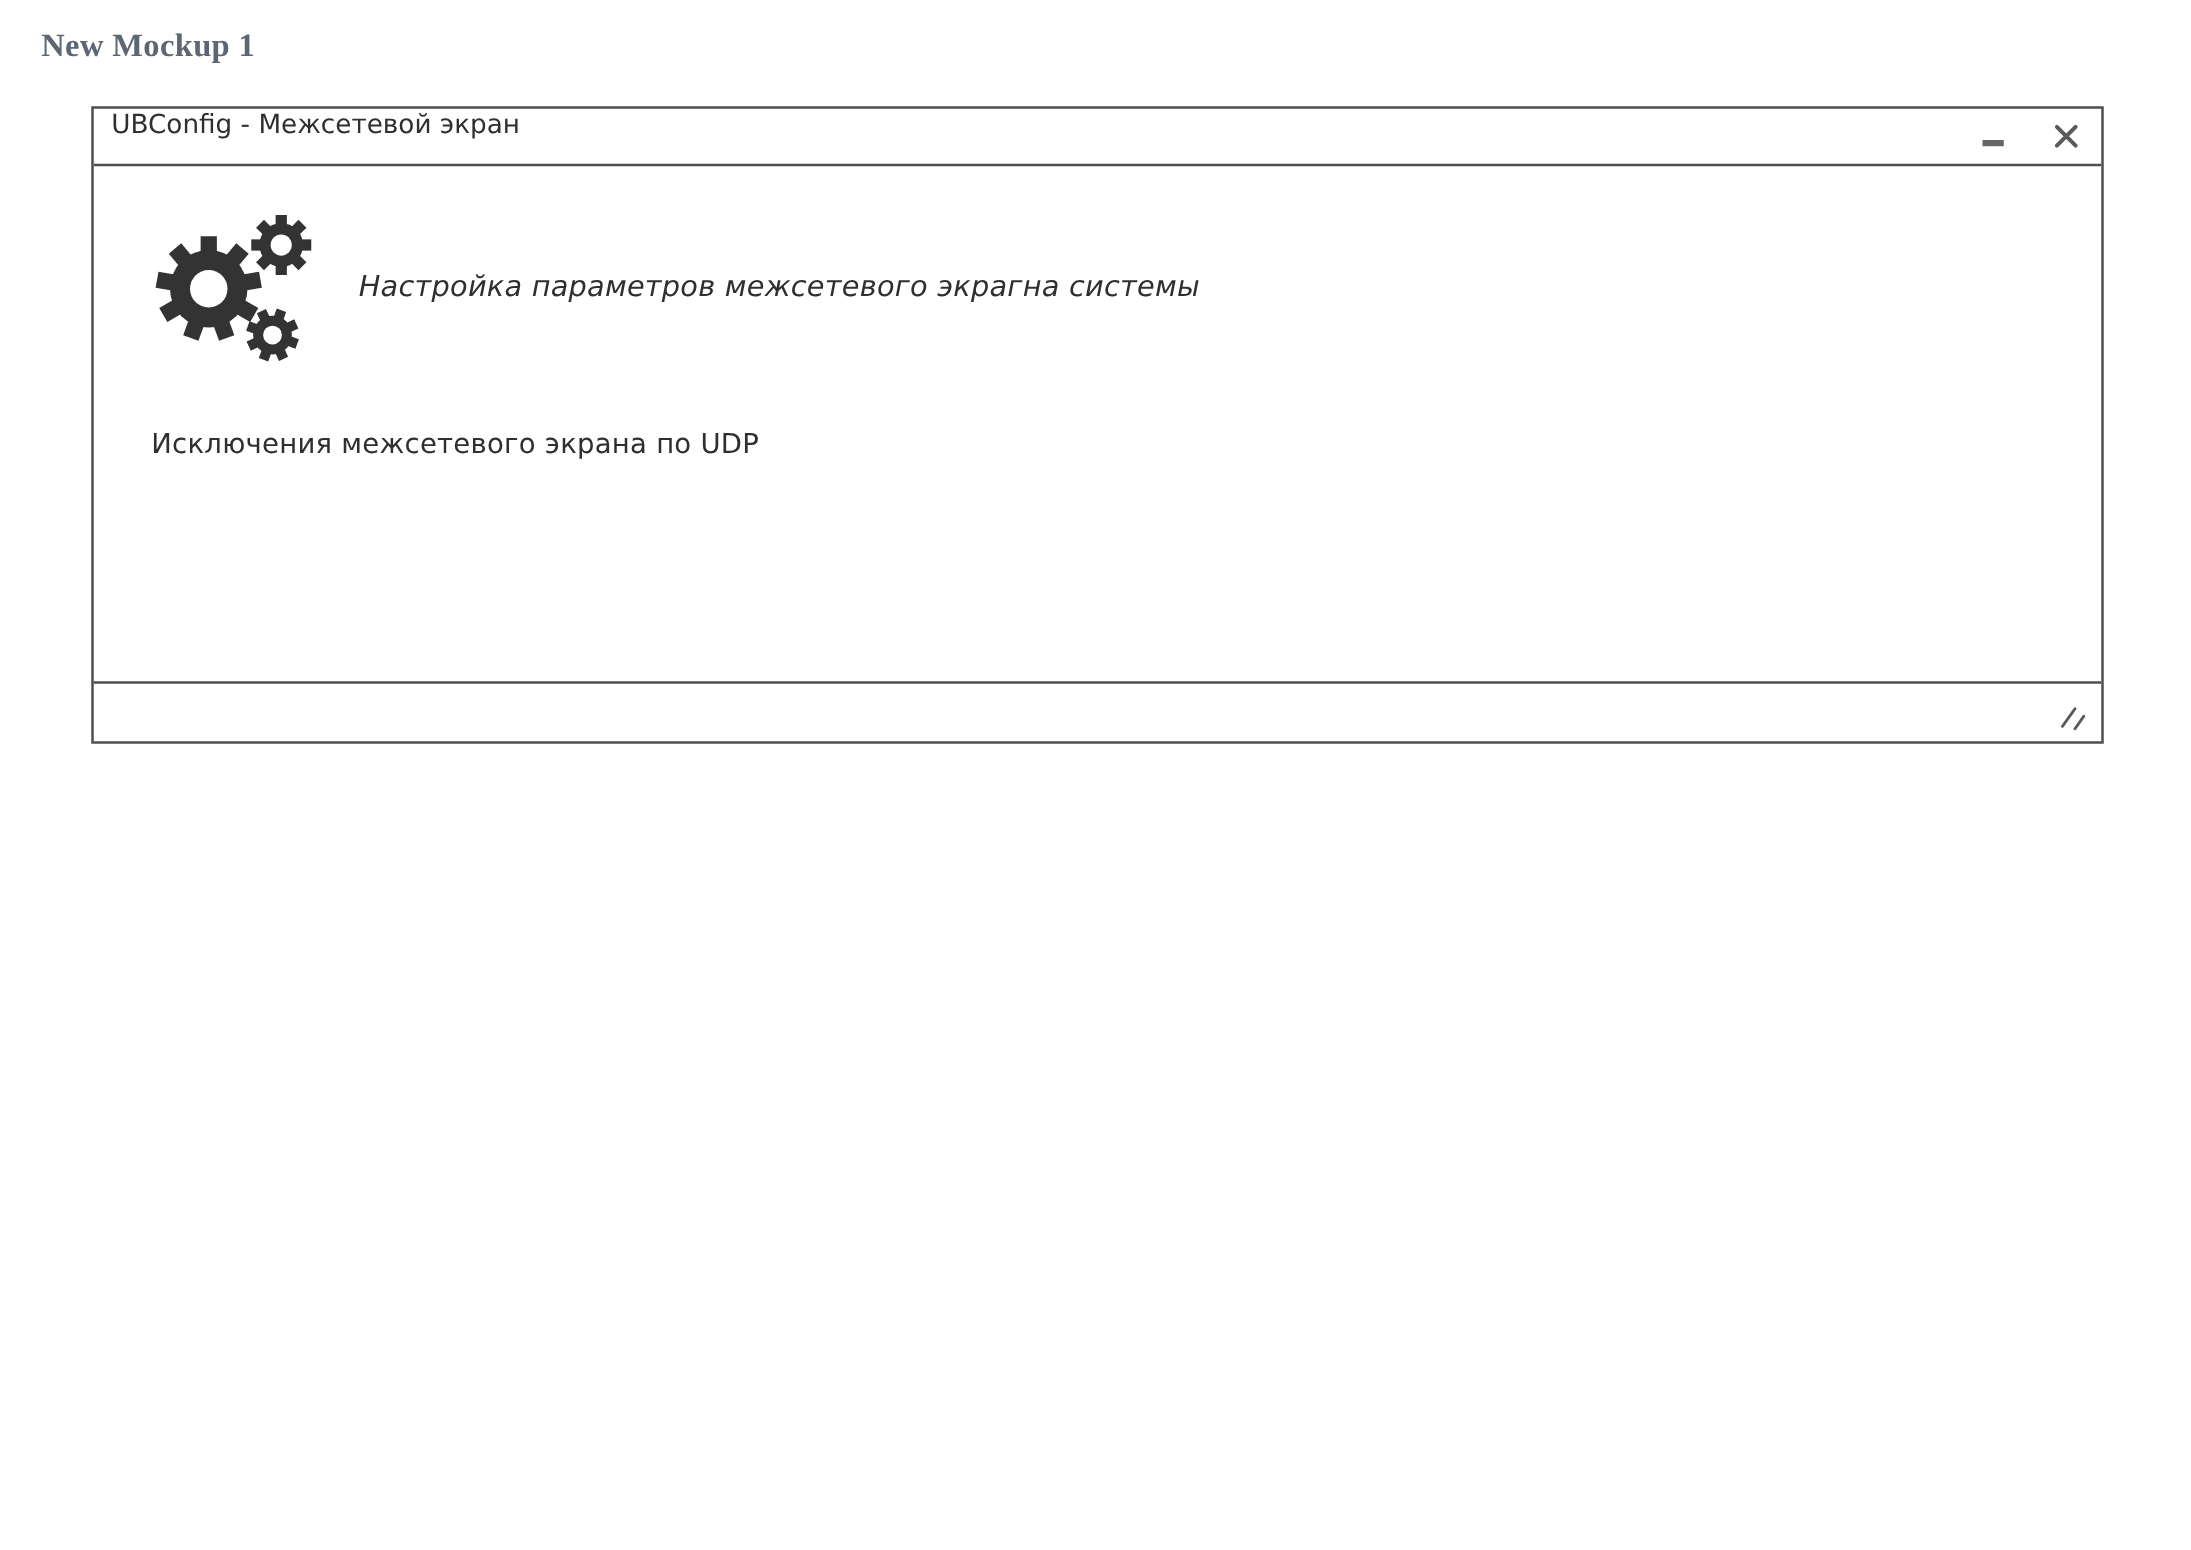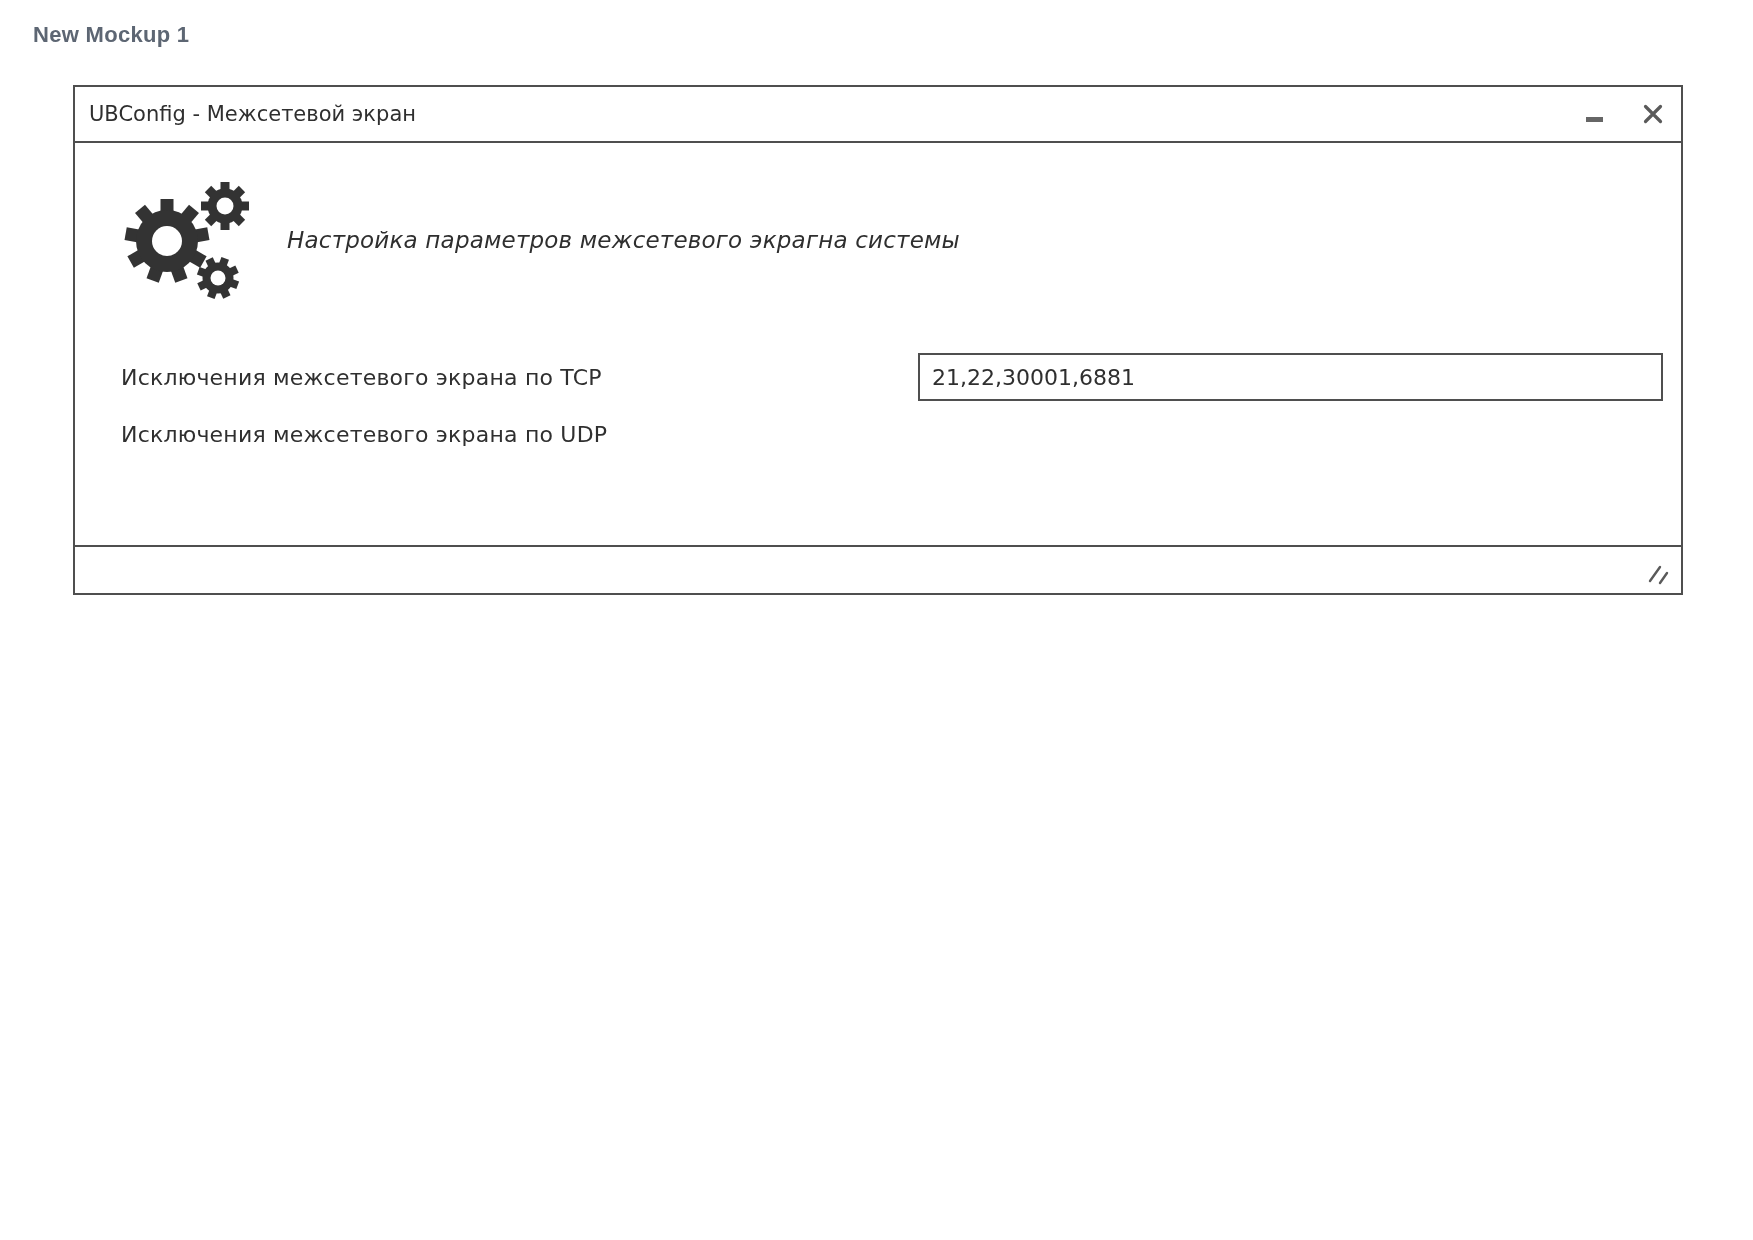--- a/index.html
+++ b/index.html
@@ -12,45 +12,44 @@
     width: 1753px;
     height: 1240px;
     font-family: "DejaVu Sans", sans-serif;
     color: #2f2f2f;
     overflow: hidden;
   }
   .page-title {
     position: absolute;
     left: 33px;
     top: 22px;
-    font-family: Liberation Sans, sans-serif;
-    font-size: 22px;
+    font-family: Liberation Serif, serif;
+    font-size: 26px;
     font-weight: bold;
     color: #5d6673;
     letter-spacing: 0.3px;
   }
   .window {
     position: absolute;
     left: 73px;
     top: 85px;
     width: 1610px;
     height: 510px;
     box-sizing: border-box;
     border: 2px solid #4f4f4f;
     background: #ffffff;
     display: flex;
     flex-direction: column;
   }
   .titlebar {
     flex: none;
-    height: 56px;
+    height: 46px;
     box-sizing: border-box;
     border-bottom: 2px solid #4f4f4f;
     display: flex;
-    align-items: center;
     padding: 0 18px 0 14px;
   }
   .titlebar-title {
     font-size: 21px;
     color: #2f2f2f;
     white-space: nowrap;
   }
   .window-controls {
     margin-left: auto;
     display: flex;
@@ -198,24 +197,20 @@
             <circle cx="97" cy="99" r="15.5"></circle>
             <circle cx="97" cy="99" r="7.5" fill="#ffffff"></circle>
           </g>
         </g>
       </svg>
       <span class="hero-description">Настройка параметров межсетевого экрагна системы</span>
     </div>
 
     <div class="rows">
 
-      <div class="field-row">
-        <span class="field-label">Исключения межсетевого экрана по TCP</span>
-        <input class="field-input" type="text" value="21,22,30001,6881" style="">
-      </div>
 
       <div class="field-row">
         <span class="field-label">Исключения межсетевого экрана по UDP</span>
       </div>
 
 
     </div>
   </div>
 
   <div class="statusbar">

